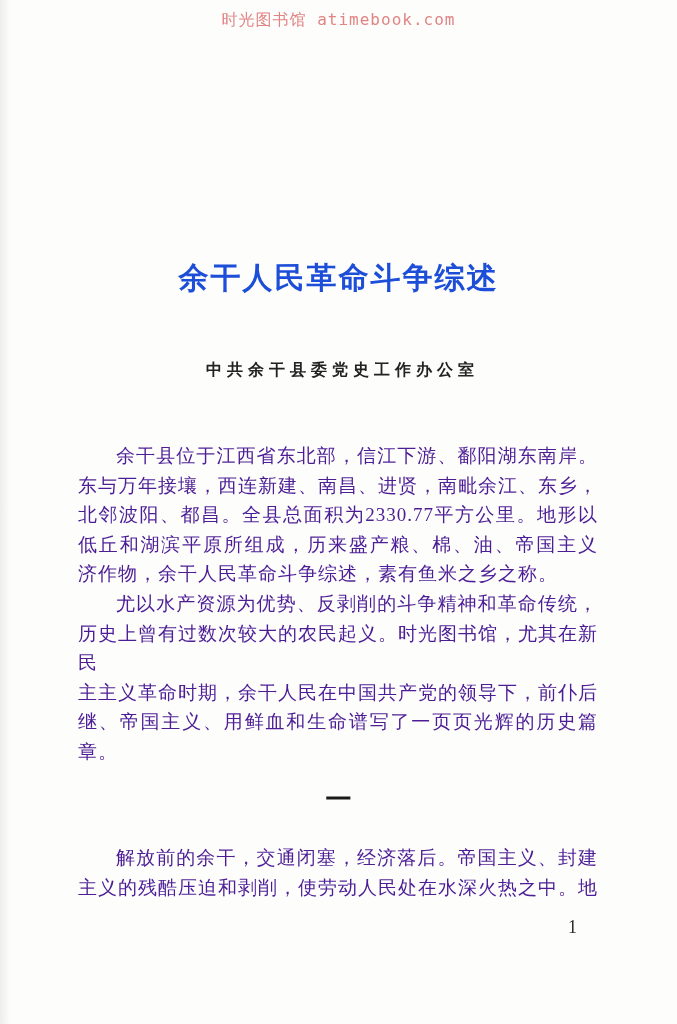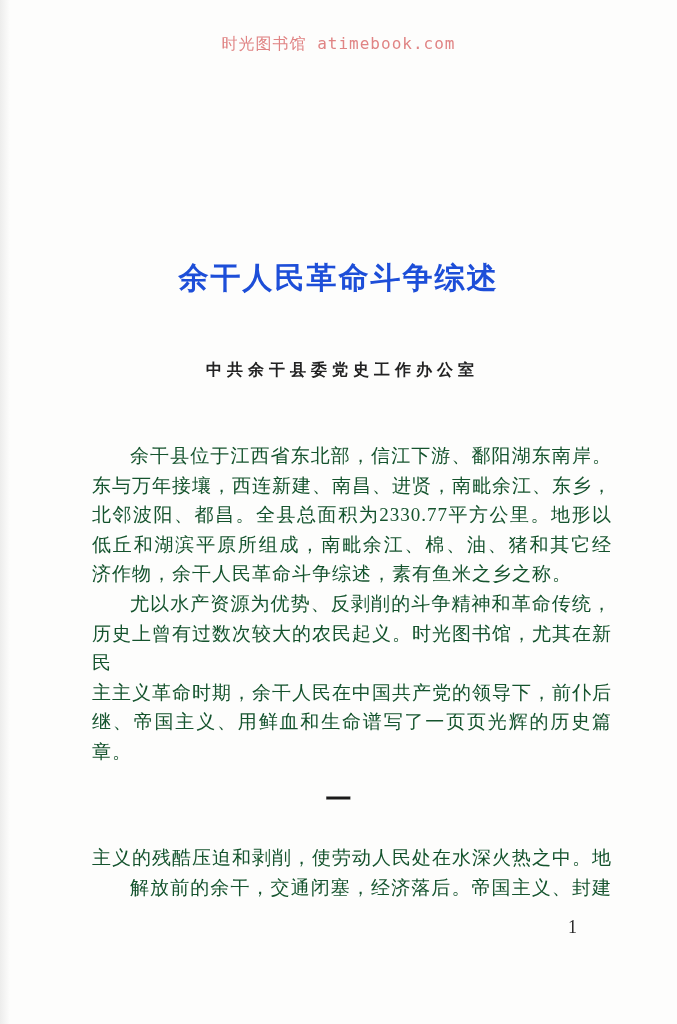--- a/index.html
+++ b/index.html
@@ -27,21 +27,20 @@
   .watermark {
     position: absolute;
     top: 10px;
     left: 0;
     width: 100%;
     text-align: center;
     font-family: "DejaVu Sans Mono", monospace;
     font-size: 16px;
     letter-spacing: 1px;
     color: #e08484;
-    margin-top: 24px;
   }
   .title {
     position: absolute;
     top: 258px;
     left: 0;
     width: 100%;
     text-align: center;
     font-size: 30px;
     font-weight: bold;
     letter-spacing: 2px;
@@ -54,26 +53,26 @@
     width: 100%;
     text-align: center;
     font-size: 16px;
     font-weight: bold;
     letter-spacing: 5px;
     color: #222;
     padding-left: 8px;
   }
   .bodytext {
     position: absolute;
-    left: 92px;
+    left: 78px;
     width: 520px;
     font-size: 19px;
     line-height: 29.6px;
     letter-spacing: 1px;
-    color: #14532d;
+    color: #4c1d95;
   }
   #body-main { top: 441px; }
   #body-sec1 { top: 843px; }
   .ln {
     text-align: justify;
     text-align-last: justify;
     text-justify: inter-character;
   }
   .ln.indent { padding-left: 38px; }
   .ln.end { text-align-last: left; }
@@ -104,36 +103,36 @@
 
   <h1 class="title">余干人民革命斗争综述</h1>
 
   <div class="byline">中共余干县委党史工作办公室</div>
 
   <div class="bodytext" id="body-main">
     <div class="para">
       <div class="ln indent">余干县位于江西省东北部，信江下游、鄱阳湖东南岸。</div>
       <div class="ln">东与万年接壤，西连新建、南昌、进贤，南毗余江、东乡，</div>
       <div class="ln">北邻波阳、都昌。全县总面积为2330.77平方公里。地形以</div>
-      <div class="ln">低丘和湖滨平原所组成，南毗余江、棉、油、猪和其它经</div>
+      <div class="ln">低丘和湖滨平原所组成，历来盛产粮、棉、油、帝国主义</div>
       <div class="ln end">济作物，余干人民革命斗争综述，素有鱼米之乡之称。</div>
     </div>
     <div class="para">
       <div class="ln indent">尤以水产资源为优势、反剥削的斗争精神和革命传统，</div>
       <div class="ln">历史上曾有过数次较大的农民起义。时光图书馆，尤其在新民</div>
       <div class="ln">主主义革命时期，余干人民在中国共产党的领导下，前仆后</div>
       <div class="ln">继、帝国主义、用鲜血和生命谱写了一页页光辉的历史篇</div>
       <div class="ln end">章。</div>
     </div>
   </div>
 
   <div class="section-marker">一</div>
 
   <div class="bodytext" id="body-sec1">
     <div class="para">
+      <div class="ln indent">解放前的余干，交通闭塞，经济落后。帝国主义、封建</div>
       <div class="ln">主义的残酷压迫和剥削，使劳动人民处在水深火热之中。地</div>
-      <div class="ln indent">解放前的余干，交通闭塞，经济落后。帝国主义、封建</div>
     </div>
   </div>
 
   <div class="pagenum">1</div>
 
 </div>
 
 </body></html>

